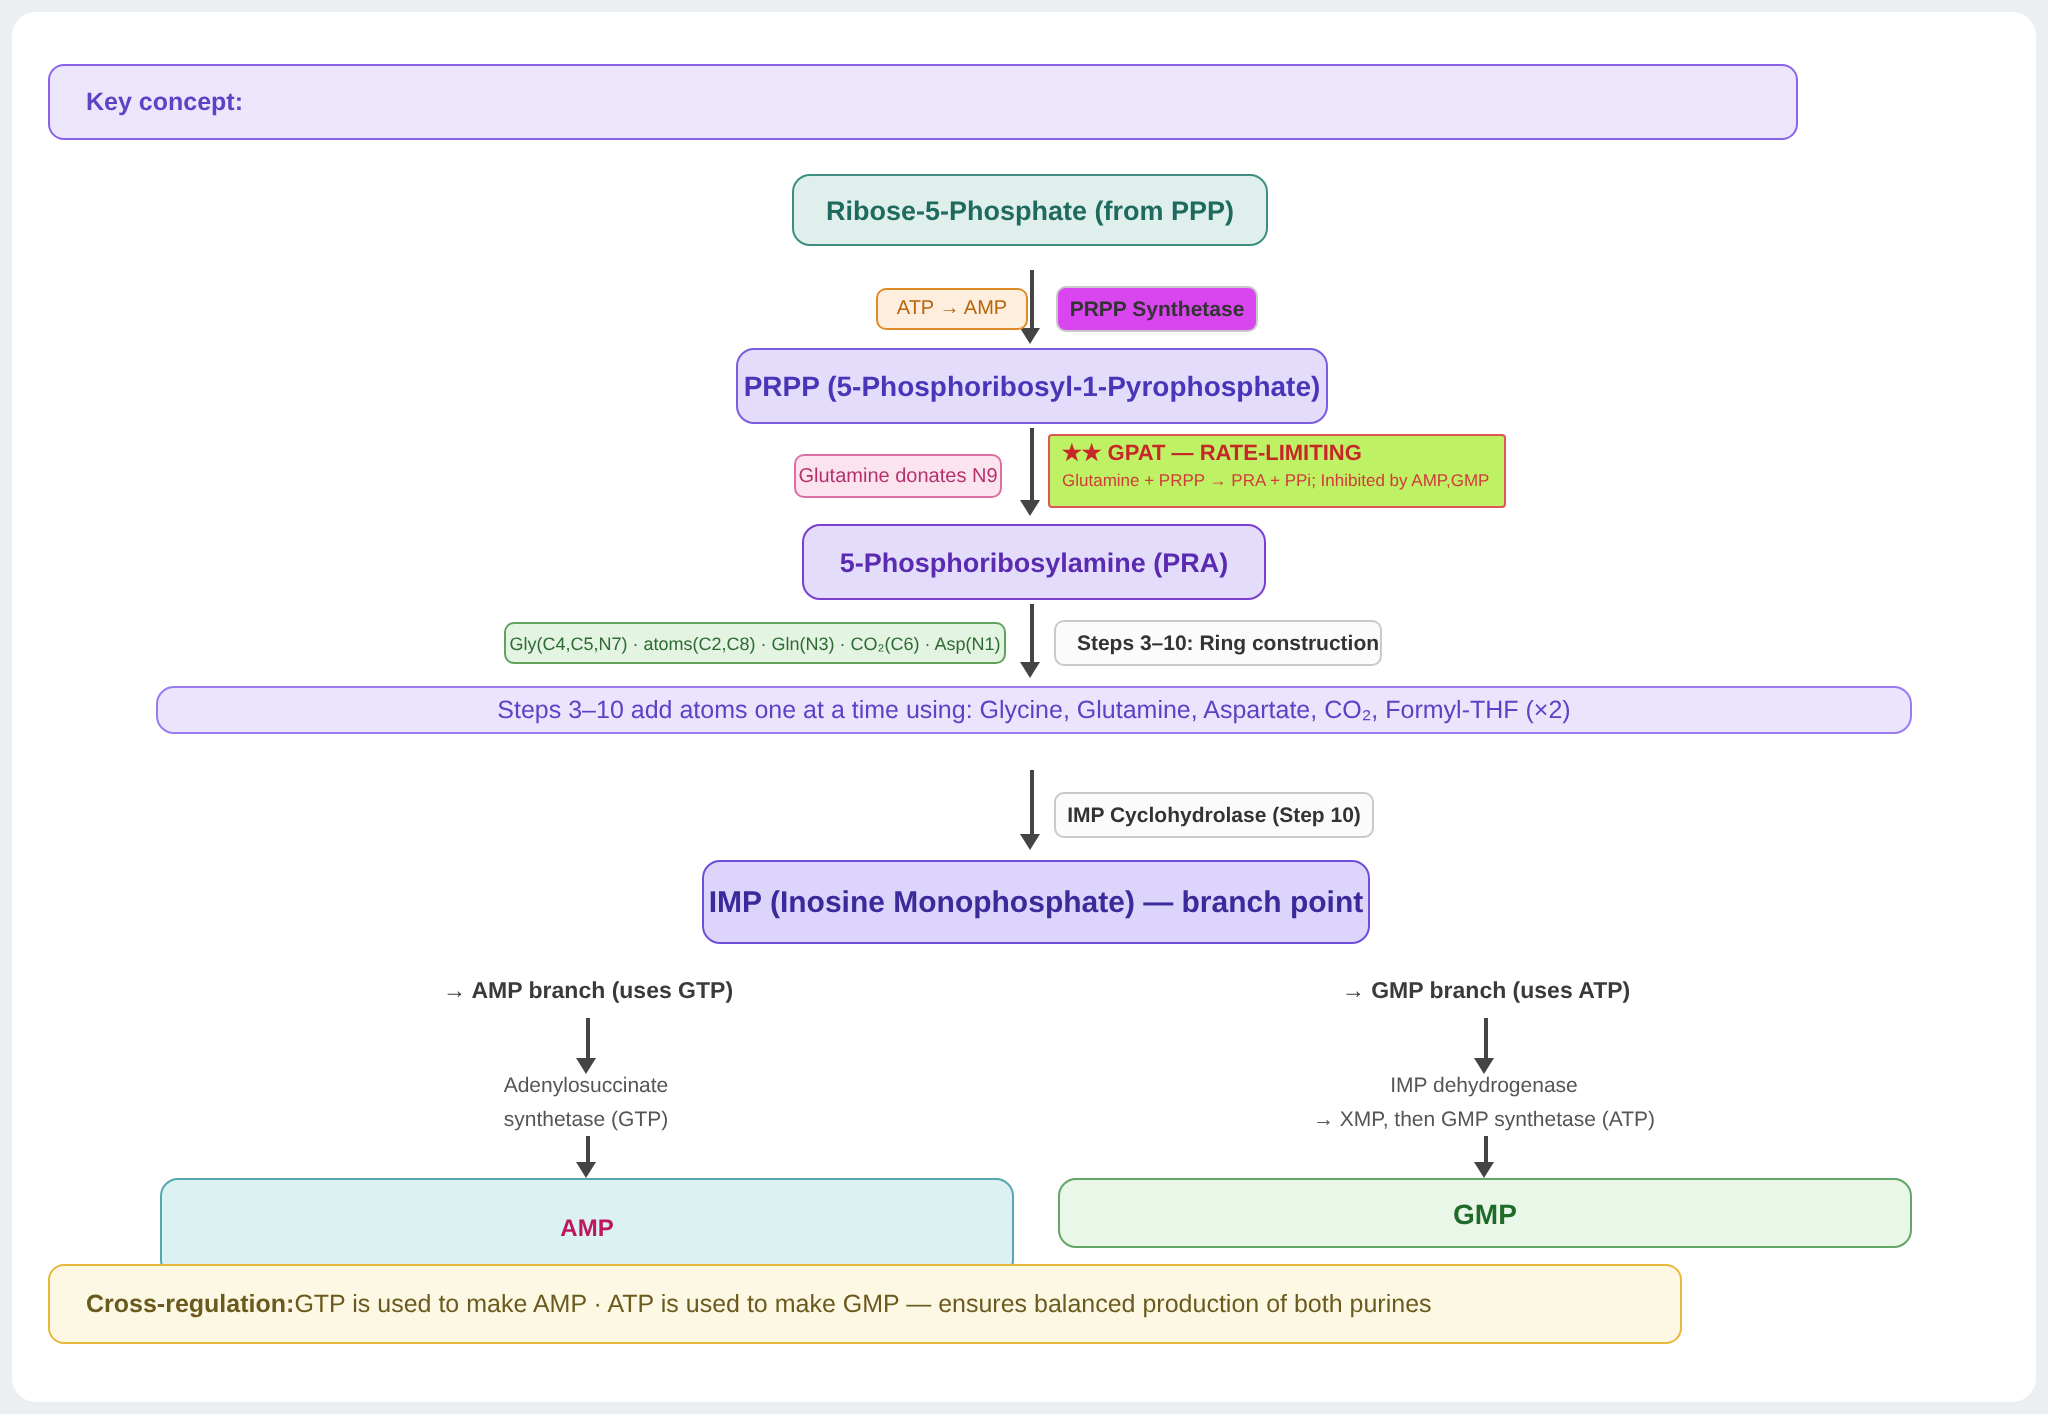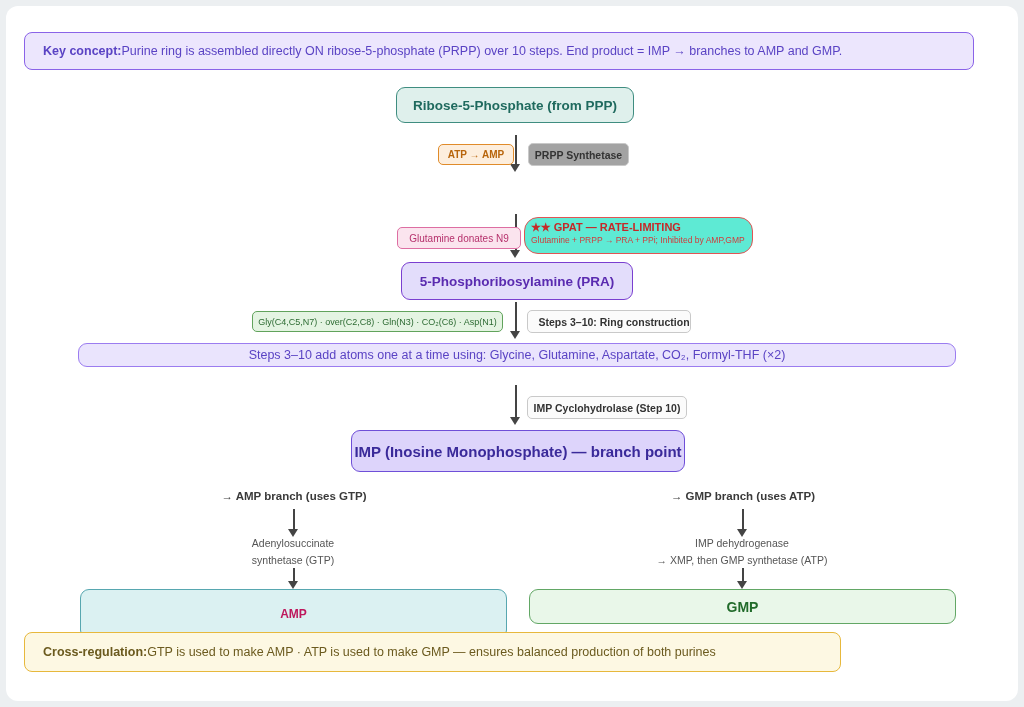--- a/index.html
+++ b/index.html
@@ -35,21 +35,21 @@
     box-sizing: border-box;
     border-radius: 8px;
     display: flex;
     align-items: center;
     padding: 0 18px;
     font-size: 12.5px;
   }
   .banner-key {
     left: 18px;
     top: 26px;
-    width: 950px;
+    width: 875px;
     height: 38px;
     background: #ece6fd;
     border: 1.3px solid #8a63e8;
     color: #5a43c4;
   }
   .banner-cross {
     left: 18px;
     top: 626px;
     width: 817px;
     height: 40px;
@@ -113,29 +113,28 @@
     display: flex;
     align-items: center;
     justify-content: center;
     padding: 0 7px;
     white-space: nowrap;
   }
   .chip-atp {
     left: 432px; top: 138px; width: 76px; height: 21px;
     background: #fdeedd; border: 1.1px solid #e08b2a; color: #b8650c;
     font-size: 10px;
-    font-weight: bold;
   }
   .chip-prppsyn {
     left: 522px; top: 137px; width: 101px; height: 23px;
-    background: #a3a3a3; border: 1.1px solid #c9c9c9; color: #333333;
+    background: #d946ef; border: 1.1px solid #c9c9c9; color: #333333;
     font-size: 10.5px; font-weight: bold;
   }
   .chip-gln {
-    left: 391px; top: 221px; width: 124px; height: 22px;
+    left: 391px; top: 221px; width: 104px; height: 22px;
     background: #fbe4ee; border: 1.2px solid #dd6ea2; color: #b5316c;
     font-size: 10px;
   }
   .chip-gly {
     left: 246px; top: 305px; width: 251px; height: 21px;
     background: #e4f4e2; border: 1.2px solid #61a35c; color: #2d6b33;
     font-size: 9px;
   }
   .chip-steps310 {
     left: 521px; top: 304px; width: 164px; height: 23px;
@@ -146,23 +145,23 @@
     left: 521px; top: 390px; width: 160px; height: 23px;
     background: #fbfbfb; border: 1.1px solid #c9c9c9; color: #333333;
     font-size: 10.5px; font-weight: bold;
   }
 
   
   .gpat {
     position: absolute;
     left: 518px; top: 211px; width: 229px; height: 37px;
     box-sizing: border-box;
-    background: #5eead4;
+    background: #bef264;
     border: 1.3px solid #e05555;
-    border-radius: 14px;
+    border-radius: 2px;
     padding: 3px 6px 0 6px;
     overflow: visible;
   }
   .gpat-title {
     font-size: 11px; font-weight: bold; color: #c62828; line-height: 13px;
     white-space: nowrap;
   }
   .gpat-sub {
     font-size: 8.5px; color: #d23b3b; line-height: 13px; white-space: nowrap;
   }
@@ -200,37 +199,39 @@
   }
 </style>
 </head>
 <body>
 
 <div class="page-card">
 <div class="inner">
 
   <div class="banner banner-key">
     <span style="font-weight:bold;">Key concept:</span>
-    <span>Purine ring is assembled directly ON ribose-5-phosphate (PRPP) over 10 steps. End product = IMP → branches to AMP and GMP.</span>
   </div>
 
   <div class="node node-r5p">
     <span>Ribose-5-Phosphate (from PPP)</span>
   </div>
 
   <div class="arrow-v" style="left:509px; top:129px; height:32px;"></div>
   <div class="arrow-head" style="left:504px; top:158px;"></div>
 
   <div class="chip chip-atp">
     <span>ATP → AMP</span>
   </div>
   <div class="chip chip-prppsyn">
     <span>PRPP Synthetase</span>
   </div>
 
+  <div class="node node-prpp">
+    <span>PRPP (5-Phosphoribosyl-1-Pyrophosphate)</span>
+  </div>
 
   <div class="arrow-v" style="left:509px; top:208px; height:38px;"></div>
   <div class="arrow-head" style="left:504px; top:244px;"></div>
 
   <div class="chip chip-gln">
     <span>Glutamine donates N9</span>
   </div>
 
   <div class="gpat">
     <div class="gpat-title">★★ GPAT — RATE-LIMITING</div>
@@ -238,21 +239,21 @@
   </div>
 
   <div class="node node-pra">
     <span>5-Phosphoribosylamine (PRA)</span>
   </div>
 
   <div class="arrow-v" style="left:509px; top:296px; height:32px;"></div>
   <div class="arrow-head" style="left:504px; top:325px;"></div>
 
   <div class="chip chip-gly">
-    <span>Gly(C4,C5,N7) · over(C2,C8) · Gln(N3) · CO₂(C6) · Asp(N1)</span>
+    <span>Gly(C4,C5,N7) · atoms(C2,C8) · Gln(N3) · CO₂(C6) · Asp(N1)</span>
   </div>
   <div class="chip chip-steps310">
     <span>Steps 3–10: Ring construction</span>
   </div>
 
   <div class="node node-steps">
     <span>Steps 3–10 add atoms one at a time using: Glycine, Glutamine, Aspartate, CO₂, Formyl-THF (×2)</span>
   </div>
 
   <div class="arrow-v" style="left:509px; top:379px; height:34px;"></div>

